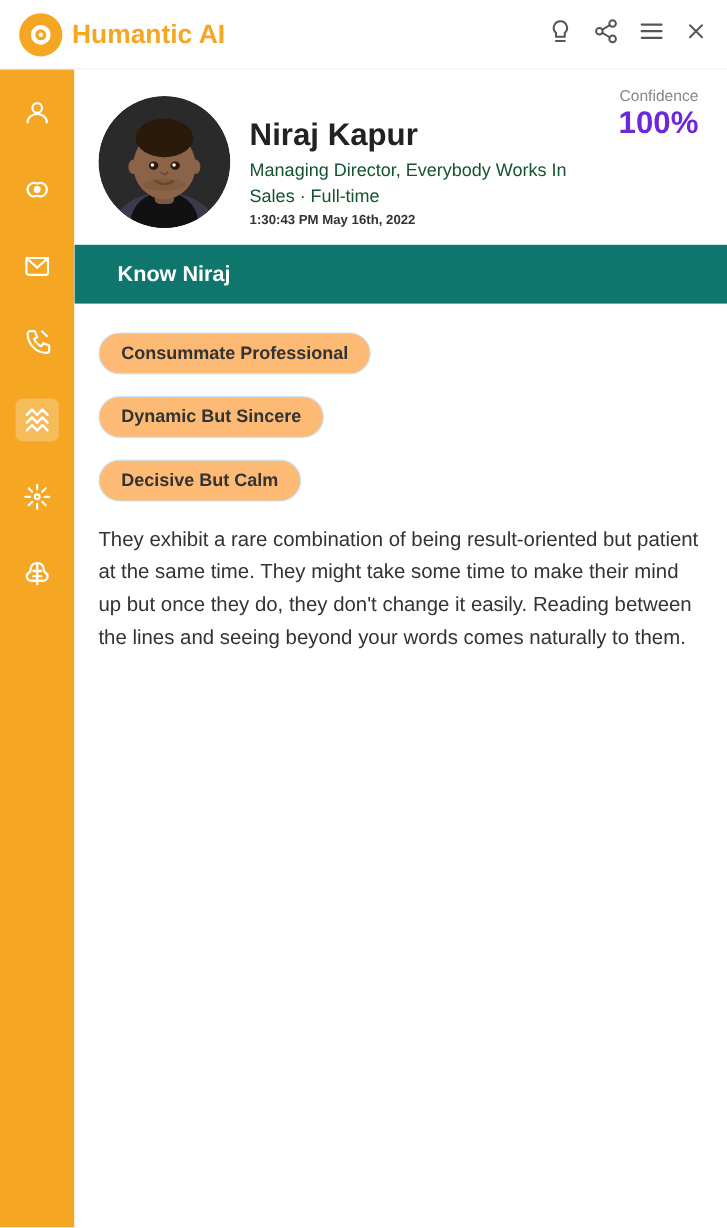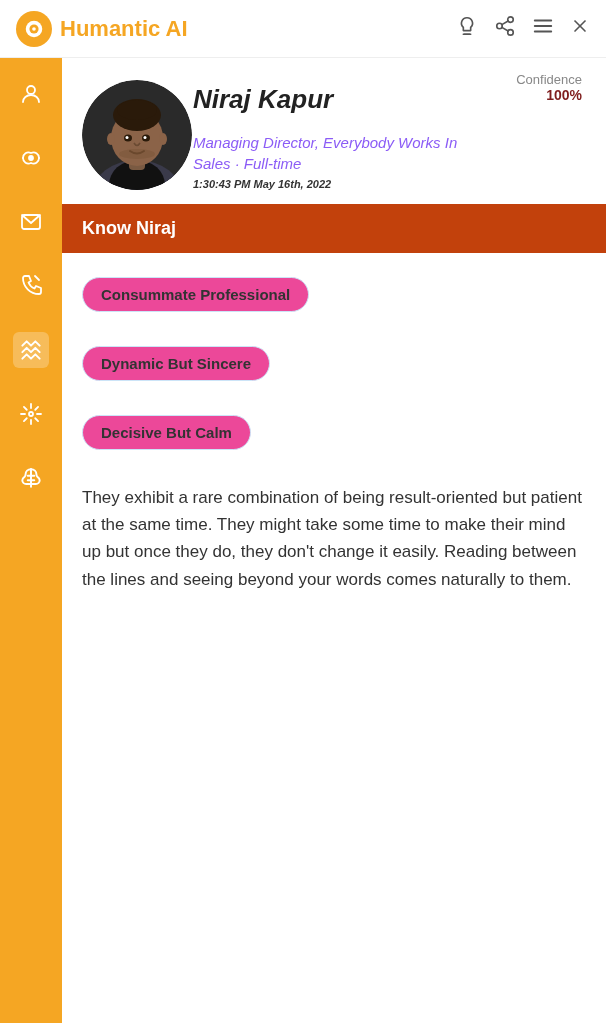--- a/index.html
+++ b/index.html
@@ -98,31 +98,30 @@
       position: absolute;
       top: 14px;
       right: 24px;
       text-align: right;
     }
     .confidence-label {
       font-size: 13px;
       color: #888;
     }
     .confidence-value {
-      font-size: 14px;
+      font-size: 26px;
       font-weight: 700;
-      color: #7f1d1d;
+      color: #6d28d9;
     }
 
     .profile-info {
       display: flex;
-      align-items: center;
-      gap: 1px;
+      align-items: flex-end;
+      gap: 16px;
       margin-top: 4px;
-      font-style: italic;
     }
     
     .avatar-svg {
       width: 110px;
       height: 110px;
       border-radius: 50%;
       overflow: hidden;
       flex-shrink: 0;
     }
 
@@ -131,54 +130,54 @@
       padding-right: 90px;
     }
     .profile-name {
       font-size: 26px;
       font-weight: 700;
       color: #222;
       line-height: 1.2;
     }
     .profile-title {
       font-size: 15px;
-      color: #8b5cf6;
-      margin-top: 16px;
+      color: #14532d;
+      margin-top: 4px;
       line-height: 1.4;
     }
     .profile-time {
       font-size: 11px;
       color: #333;
       font-weight: 600;
       margin-top: 4px;
     }
 
     
     .know-header {
-      background: #c2410c;
-      padding: 14px 20px;
+      background: #0f766e;
+      padding: 14px 36px;
       color: #fff;
       font-size: 18px;
       font-weight: 600;
     }
 
     .know-body {
       padding: 24px 20px;
     }
 
     .tag {
       display: inline-block;
-      background: #ec4899;
+      background: #fdba74;
       color: #333;
       border: 1px solid #cce4f7;
       border-radius: 20px;
       padding: 8px 18px;
       font-size: 15px;
       font-weight: 600;
-      margin-bottom: 30px;
+      margin-bottom: 14px;
       cursor: pointer;
     }
     .tag-row {
       display: block;
       margin-bottom: 4px;
     }
 
     .description {
       margin-top: 4px;
       font-size: 17px;

